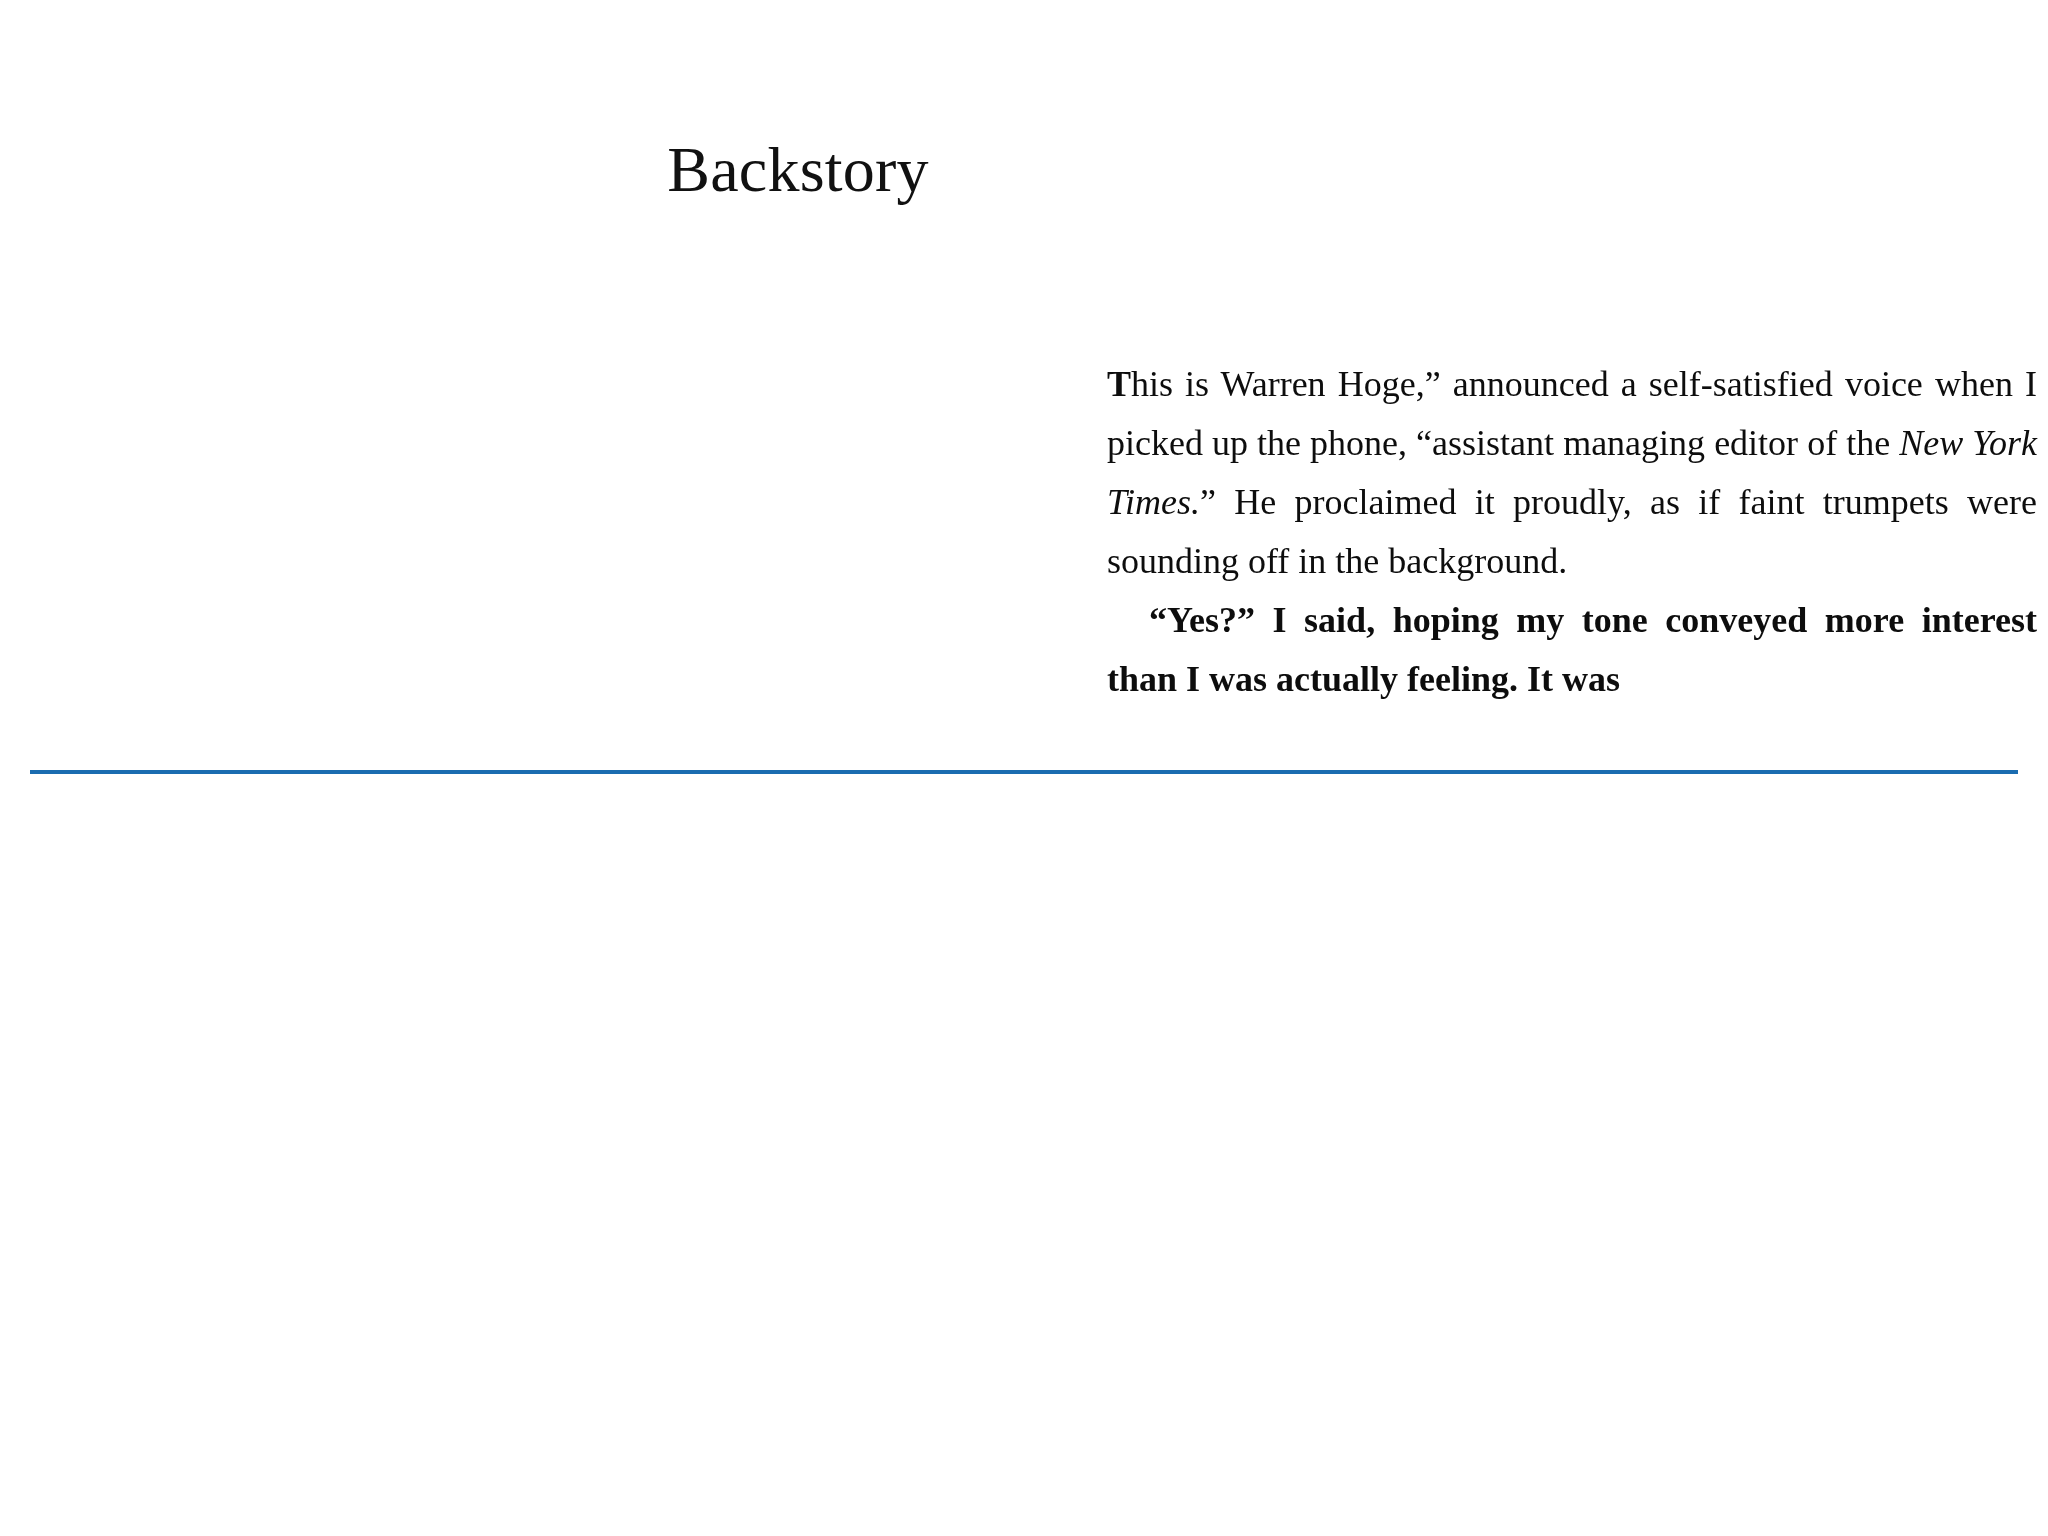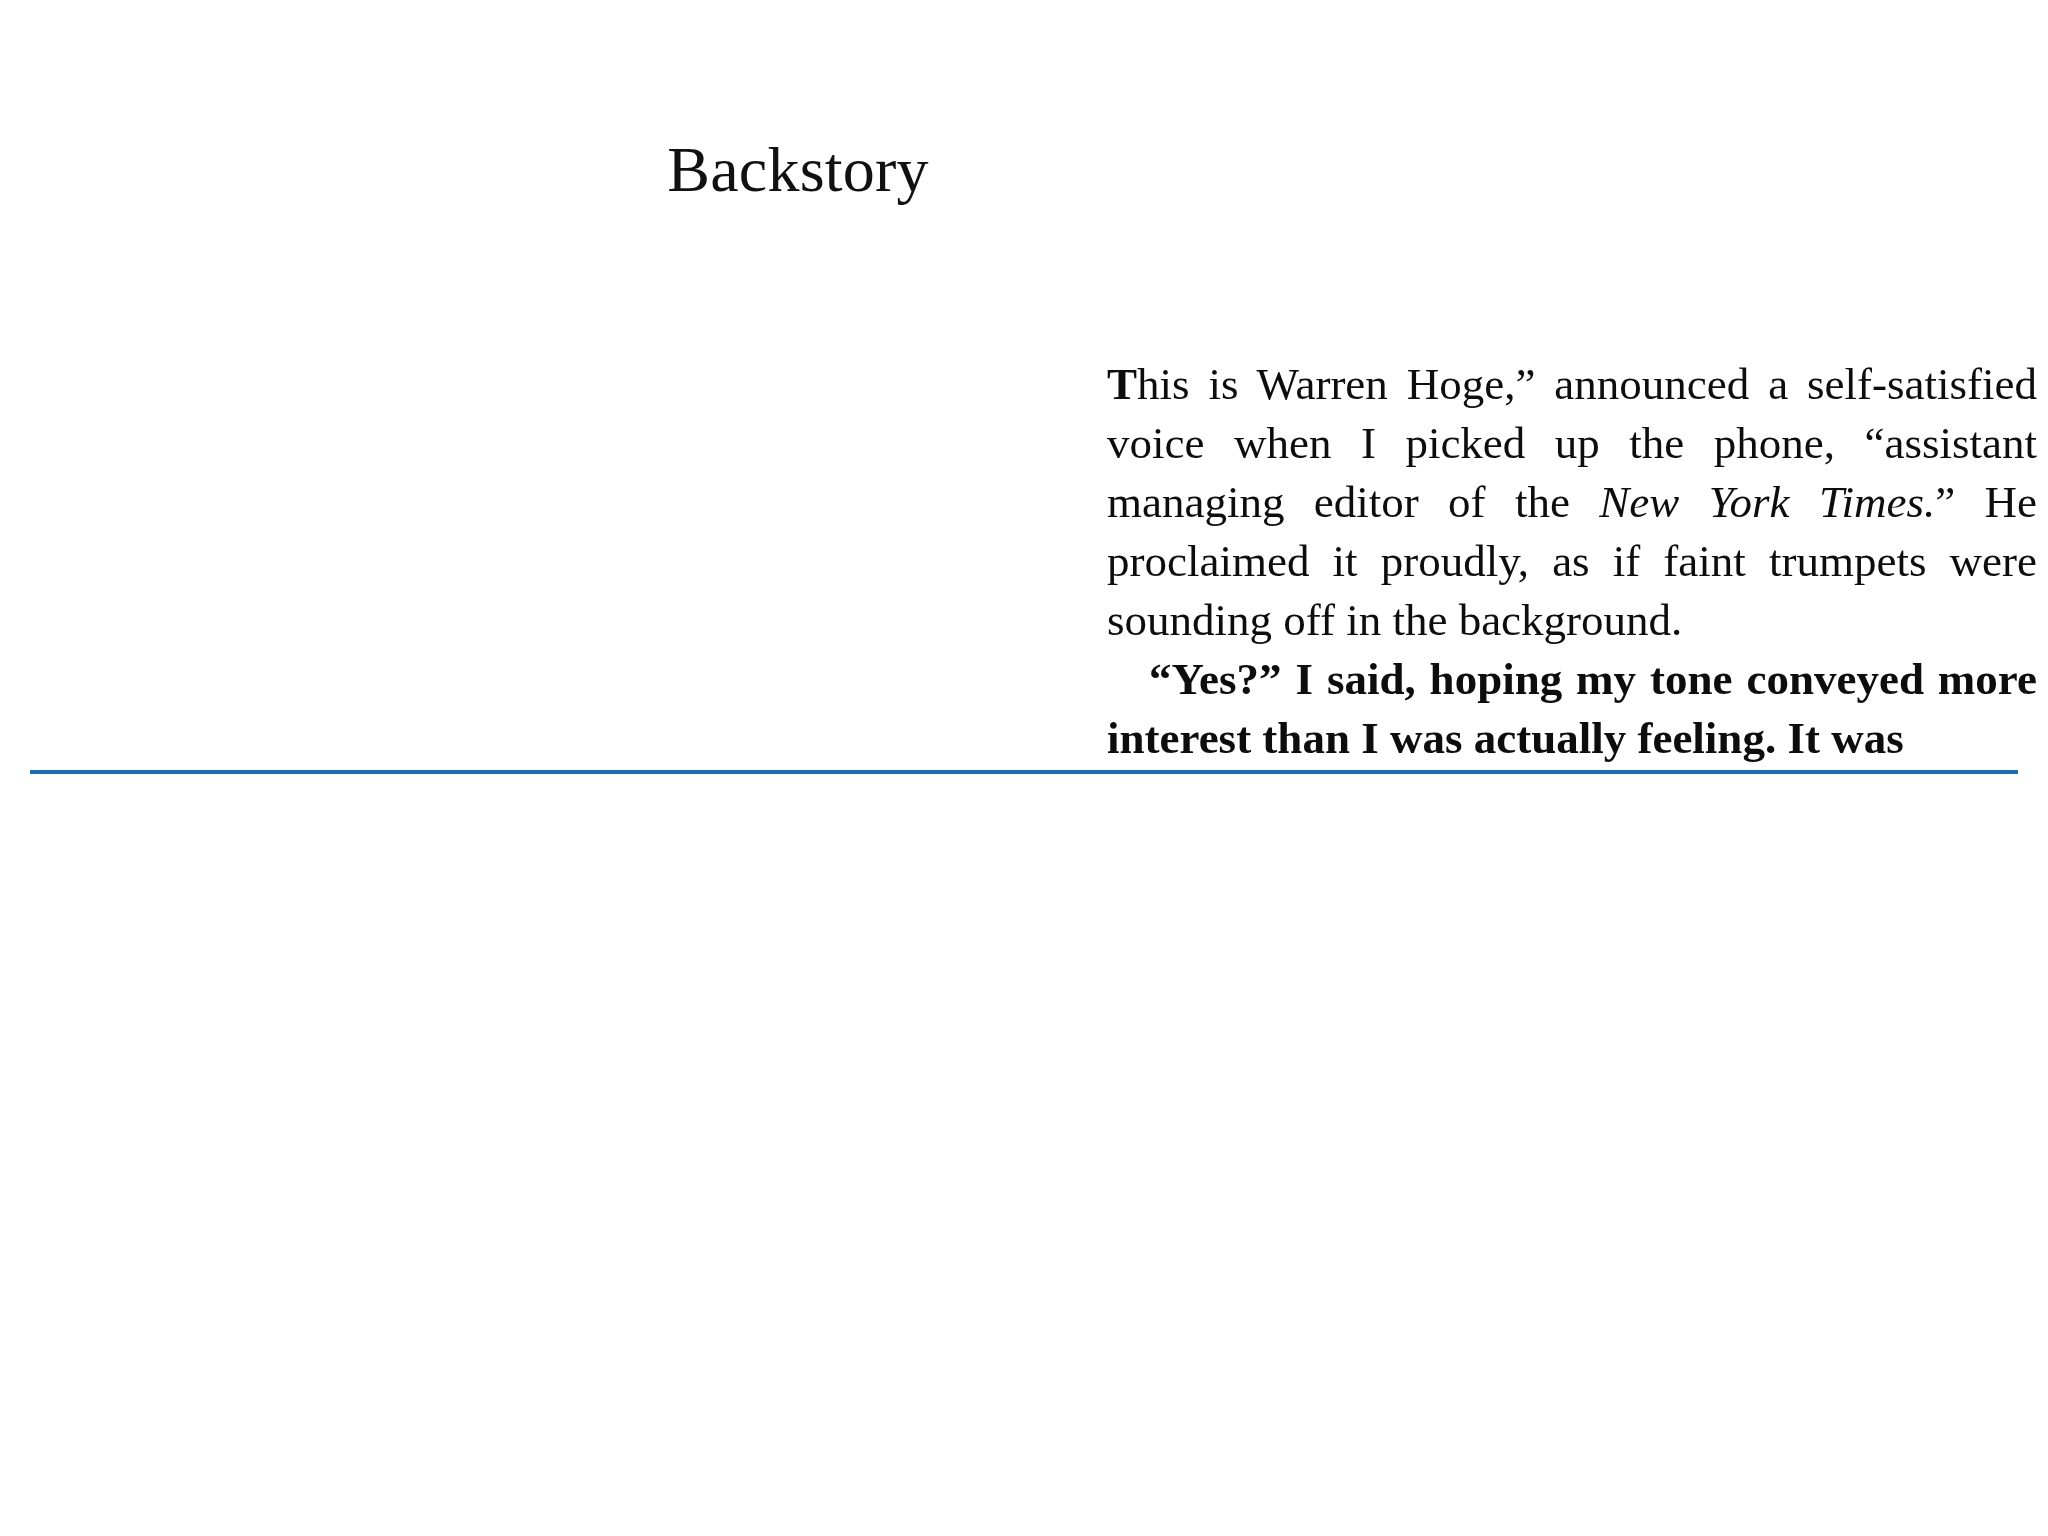--- a/index.html
+++ b/index.html
@@ -38,21 +38,21 @@
     color: #111111;
     letter-spacing: 0.2px;
   }
 
   #book-body {
     position: absolute;
     left: 1095px;
     top: 355px;
     width: 930px;
     font-family: "Liberation Serif", serif;
-    font-size: 45px;
+    font-size: 36px;
     line-height: 59px;
     color: #0d0d0d;
     text-align: justify;
     text-justify: inter-word;
     hyphens: manual;
   }
   #book-body p { margin: 0; }
   #book-body p.indented { text-indent: 42px; font-weight: bold; }
   .dropcap-letter { font-weight: 700; }
   .italic { font-style: italic; }

